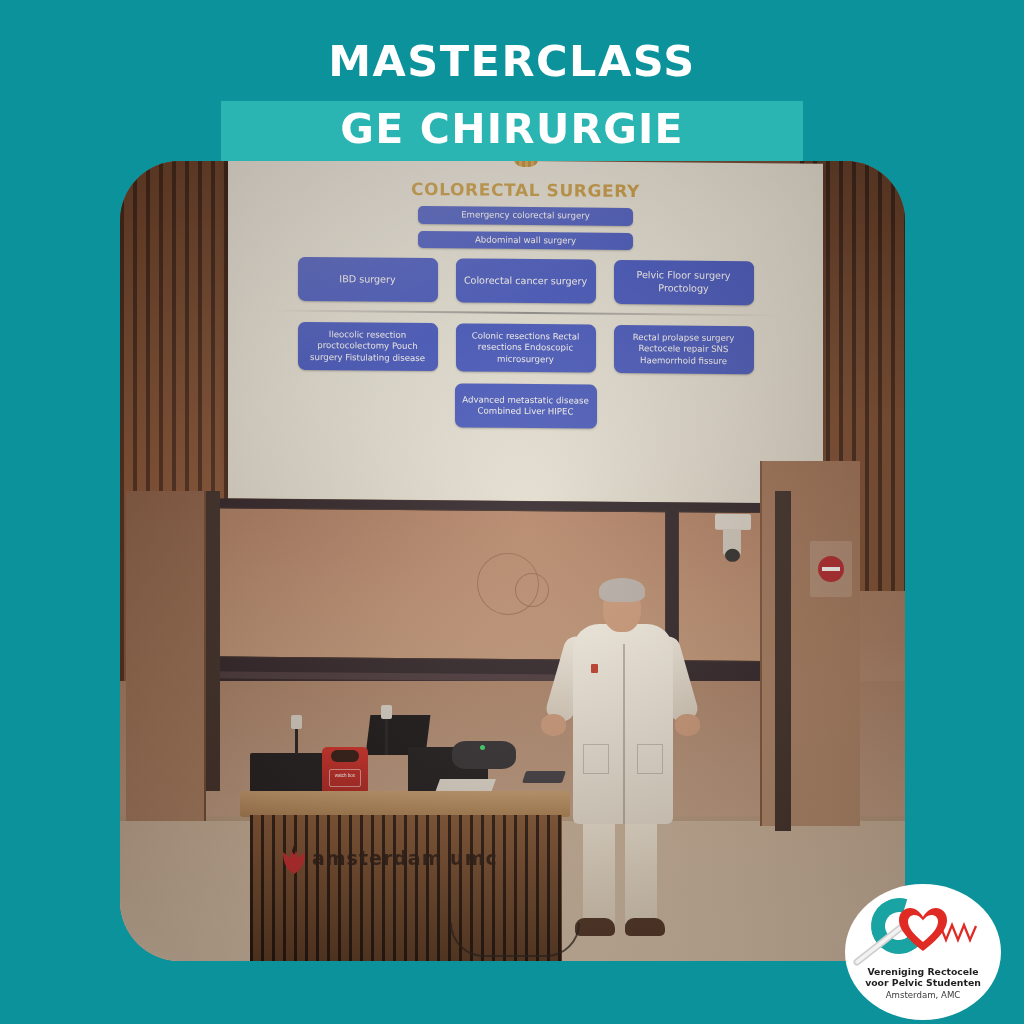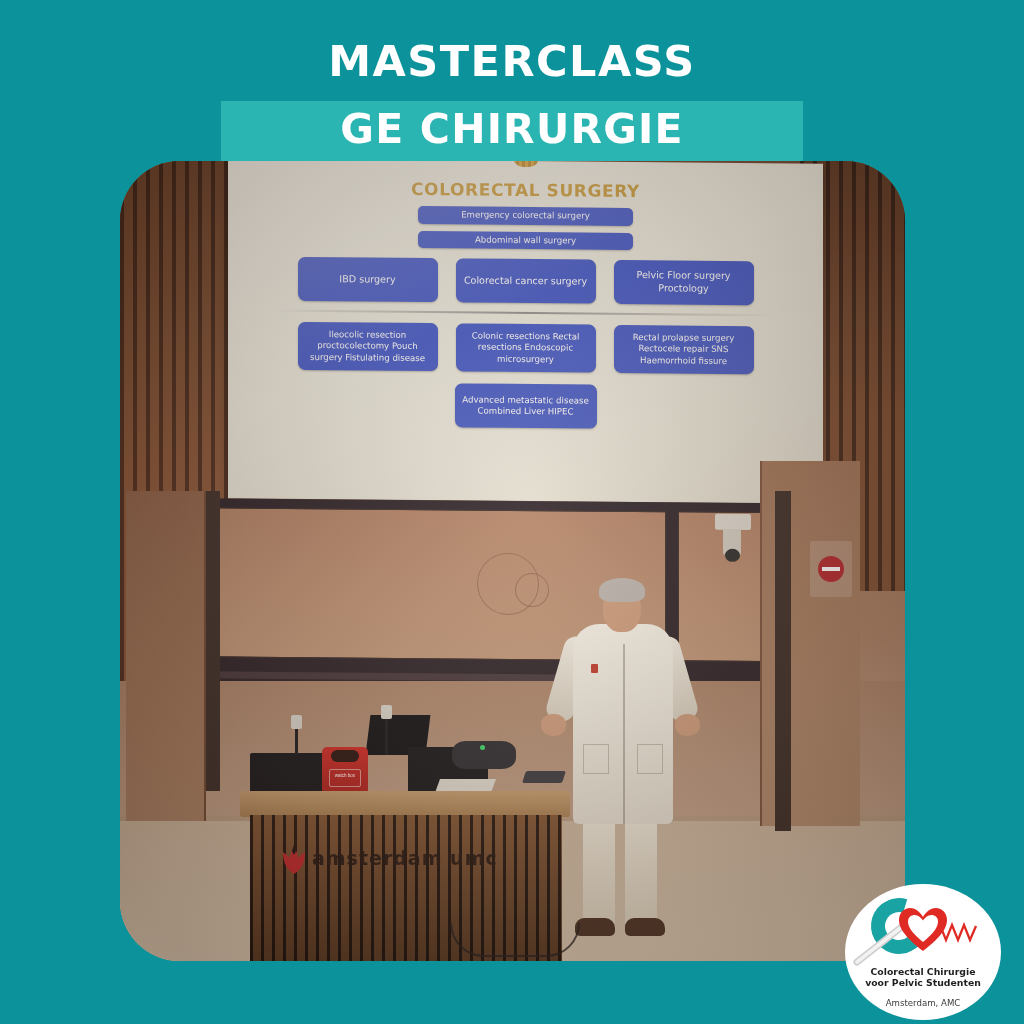--- a/index.html
+++ b/index.html
@@ -393,21 +393,21 @@
     position:absolute; left:88px; top:38px; width:46px; height:22px;
   }
   #logo-text {
     position:absolute; left:0; top:82px; width:156px; text-align:center;
   }
   .logo-l1, .logo-l2 {
     font-size:9.3px; font-weight:bold; color:#1f1f1f; line-height:11px;
     font-family:"DejaVu Sans", sans-serif;
   }
   .logo-l3 {
-    font-size:8.6px; color:#3a3a3a; line-height:12px; margin-top:9px;
+    font-size:8.6px; color:#3a3a3a; line-height:12px; margin-top:1px;
     font-family:"DejaVu Sans", sans-serif;
   }
 </style>
 </head>
 <body>
 
 <div id="poster-title">MASTERCLASS</div>
 <div id="subtitle-band"></div>
 <div id="poster-subtitle">GE CHIRURGIE</div>
 
@@ -549,17 +549,17 @@
   <svg id="logo-heart" viewBox="0 0 52 48">
     <path d="M26 45 C8 31 2 22 2 14 C2 6 8 2 13 2 C19 2 24 7 26 11 C28 7 33 2 39 2 C44 2 50 6 50 14 C50 22 44 31 26 45 Z" fill="#e02a24"></path>
     <path d="M26 36 C15 27 11 21 11 15.5 C11 11 14.5 9 17.5 9 C21 9 24.5 12 26 14.6 C27.5 12 31 9 34.5 9 C37.5 9 41 11 41 15.5 C41 21 37 27 26 36 Z" fill="#ffffff"></path>
   </svg>
 
   <svg id="logo-zig" viewBox="0 0 46 22">
     <polyline points="1,18 7,3 13,18 19,3 25,18 31,3 37,18 43,4" fill="none" stroke="#e02a24" stroke-width="2.3"></polyline>
   </svg>
 
   <div id="logo-text">
-    <div class="logo-l1">Colorectal Chirurgie</div>
+    <div class="logo-l1">Vereniging Rectocele</div>
     <div class="logo-l2">voor Pelvic Studenten</div>
     <div class="logo-l3">Amsterdam, AMC</div>
   </div>
 </div>
 
 </body></html>

